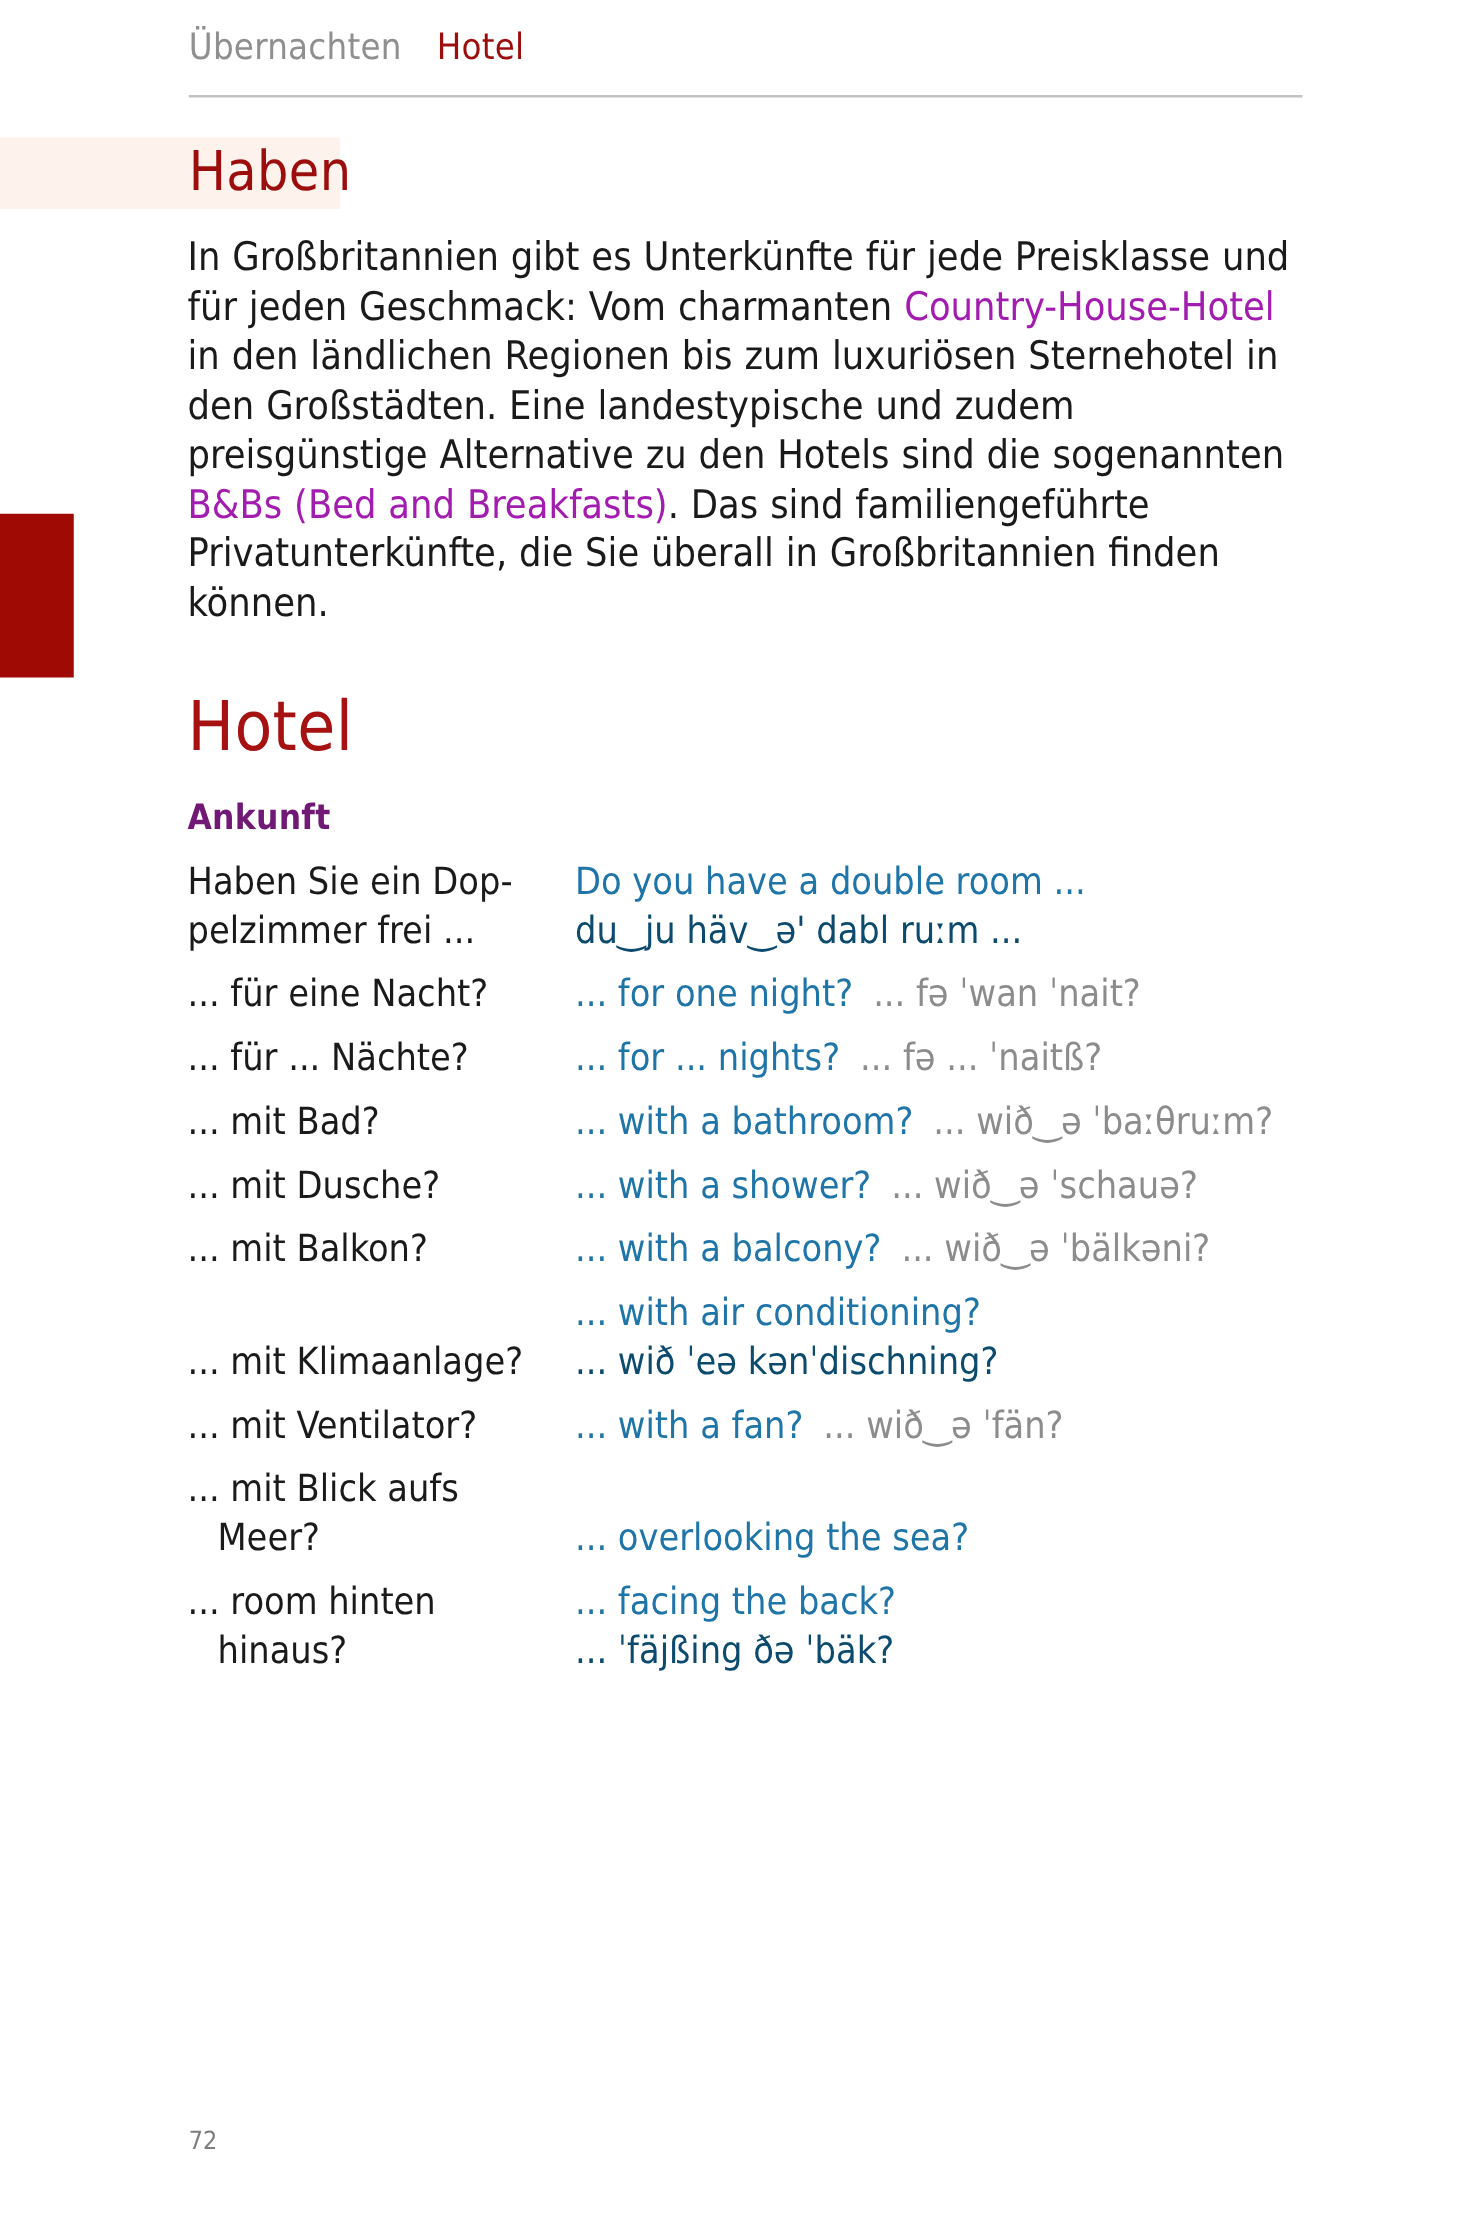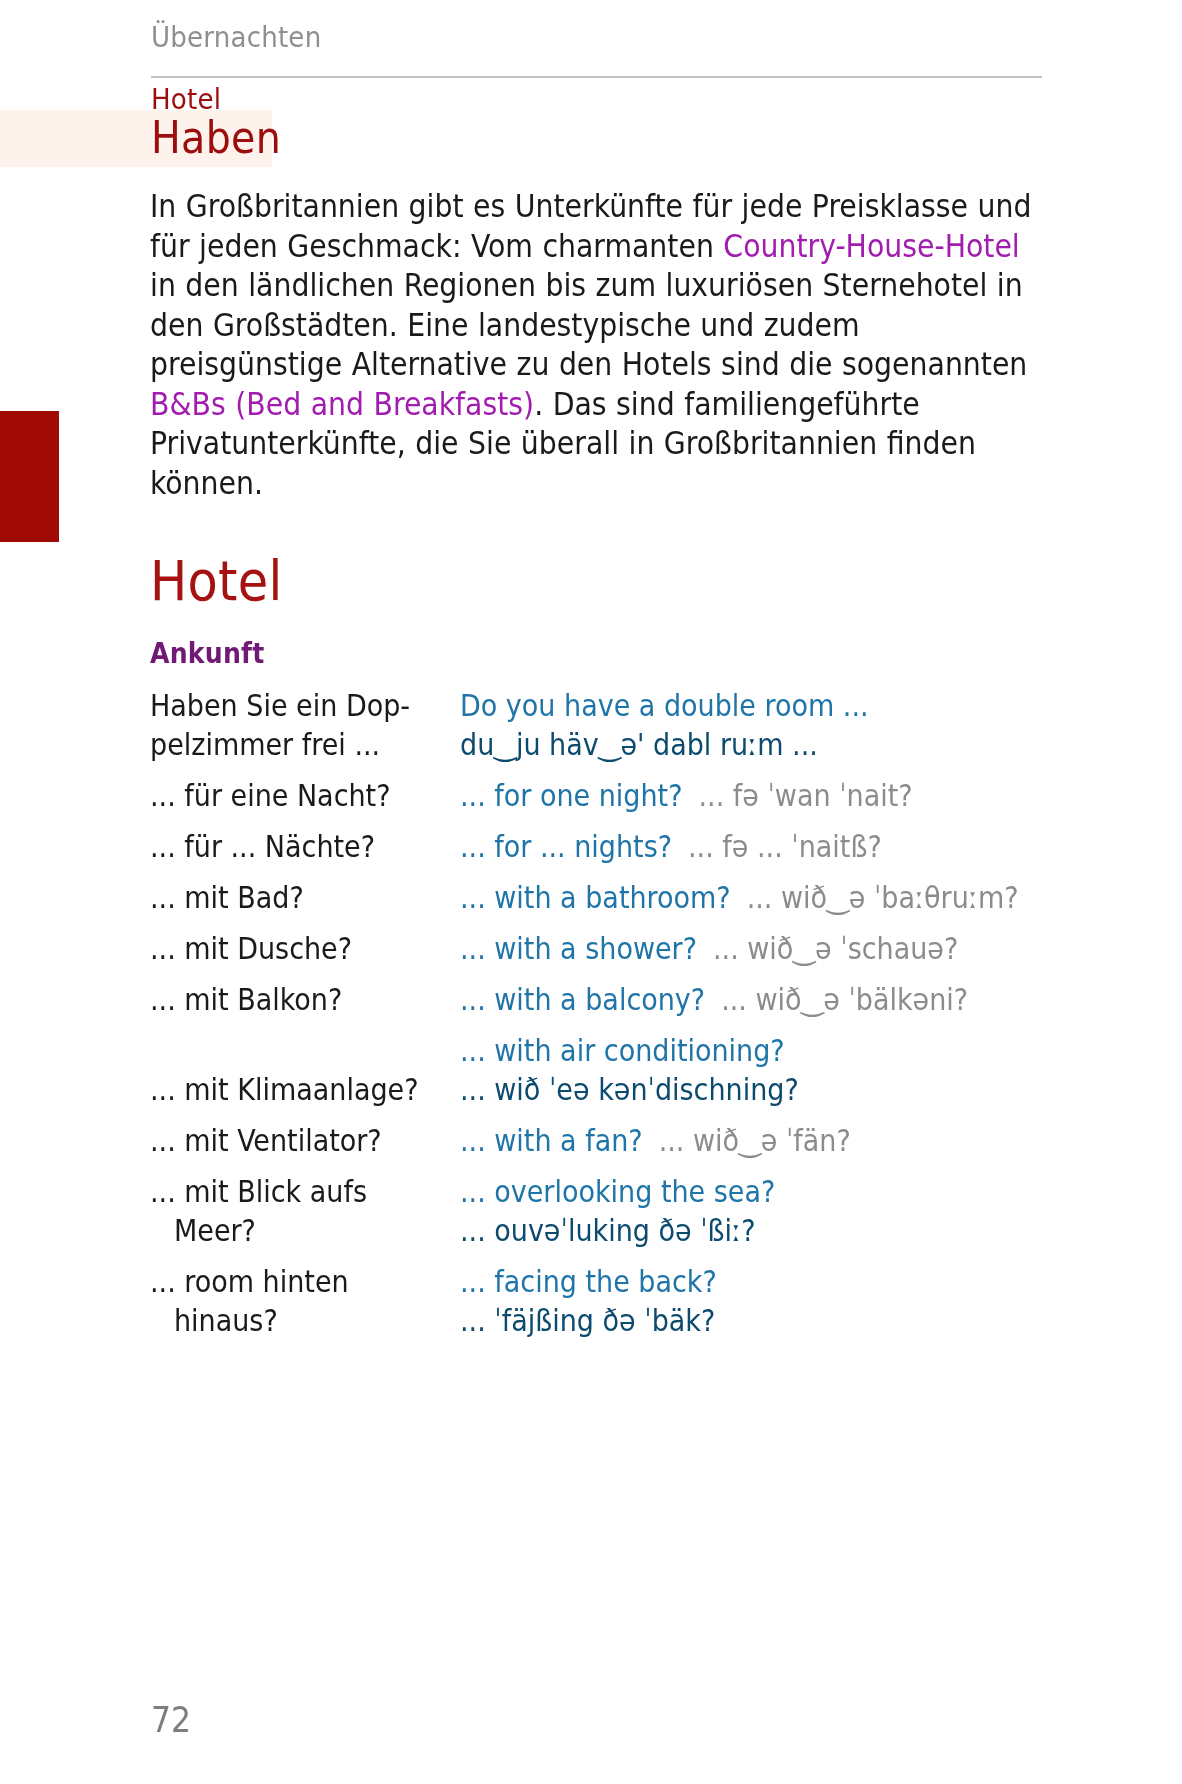--- a/index.html
+++ b/index.html
@@ -24,21 +24,20 @@
     height: 84px;
   }
   .header-inner {
     position: absolute;
     left: 151px;
     top: 20px;
     display: flex;
     align-items: baseline;
     gap: 28px;
     white-space: nowrap;
-    flex-direction: column;
   }
   .hdr-section {
     font-size: 29px;
     color: #8f8f8f;
     font-family: "DejaVu Sans Condensed", "Liberation Sans Narrow", "DejaVu Sans", sans-serif;
     letter-spacing: 0.2px;
   }
   .hdr-topic {
     font-size: 29px;
     color: #9c0d0d;
@@ -168,21 +167,21 @@
   .pron-block {
     display: block;
     color: #0c4a6e;
   }
 
   
   .folio {
     position: absolute;
     left: 151px;
     top: 1700px;
-    font-size: 35px;
+    font-size: 20px;
     color: #7d7d7d;
     font-family: "DejaVu Sans Condensed", "Liberation Sans Narrow", "DejaVu Sans", sans-serif;
   }
 </style>
 </head>
 <body>
 
 <div class="header">
   <div class="header-inner">
     <span class="hdr-section">Übernachten</span>
@@ -228,21 +227,21 @@
     <div class="prow">
       <div class="pcol-de"><span>... mit Klimaanlage?</span></div>
       <div class="pcol-en"><span class="en-text">... with air conditioning?</span><span class="pron-block">... wið ˈeə kənˈdischning?</span></div>
     </div>
     <div class="prow">
       <div class="pcol-de"><span>... mit Ventilator?</span></div>
       <div class="pcol-en"><span class="en-text">... with a fan?</span><span class="pron-inline">... wið‿ə ˈfän?</span></div>
     </div>
     <div class="prow">
       <div class="pcol-de"><span>... mit Blick aufs</span><span class="ind" style="display: block;">Meer?</span></div>
-      <div class="pcol-en"><span class="en-text">... overlooking the sea?</span><span class="pron-block">... ouvəˈluking ðə ˈßiː?</span></div>
+      <div class="pcol-en"><span class="en-text">... overlooking the sea?</span></div>
     </div>
     <div class="prow">
       <div class="pcol-de"><span>... room hinten</span><span class="ind" style="display: block;">hinaus?</span></div>
       <div class="pcol-en"><span class="en-text">... facing the back?</span><span class="pron-block">... ˈfäjßing ðə ˈbäk?</span></div>
     </div>
   </div>
 
 <div class="folio">72</div>
 
 </body></html>

